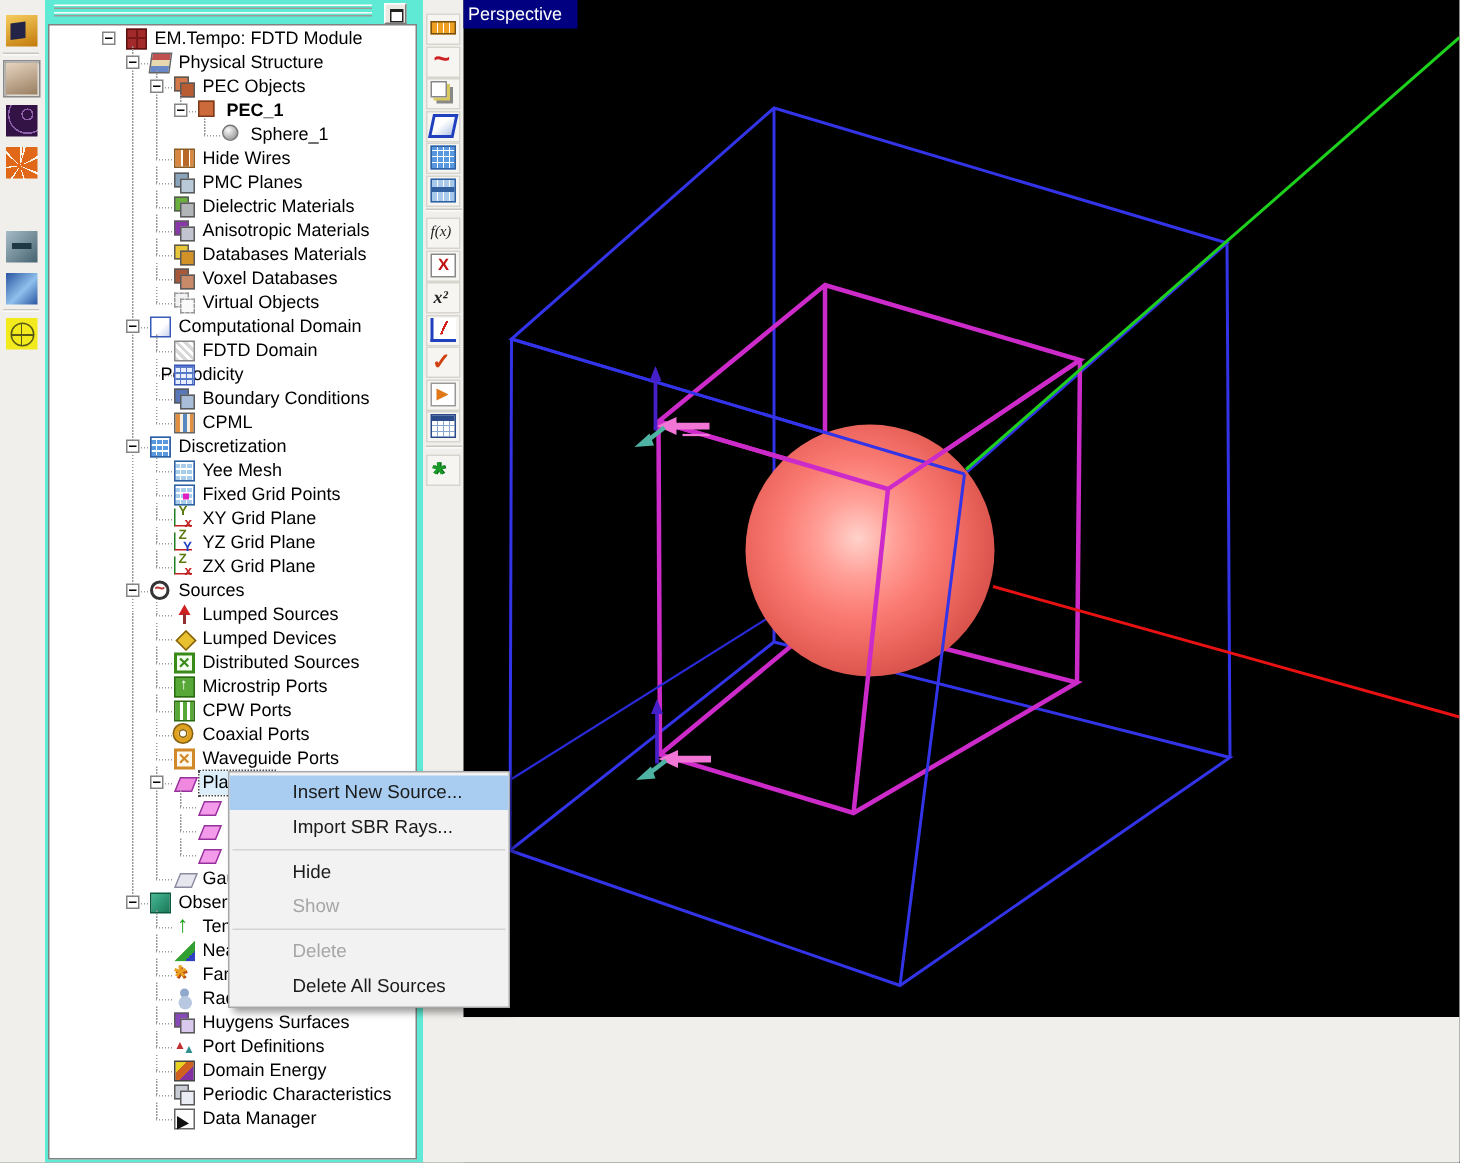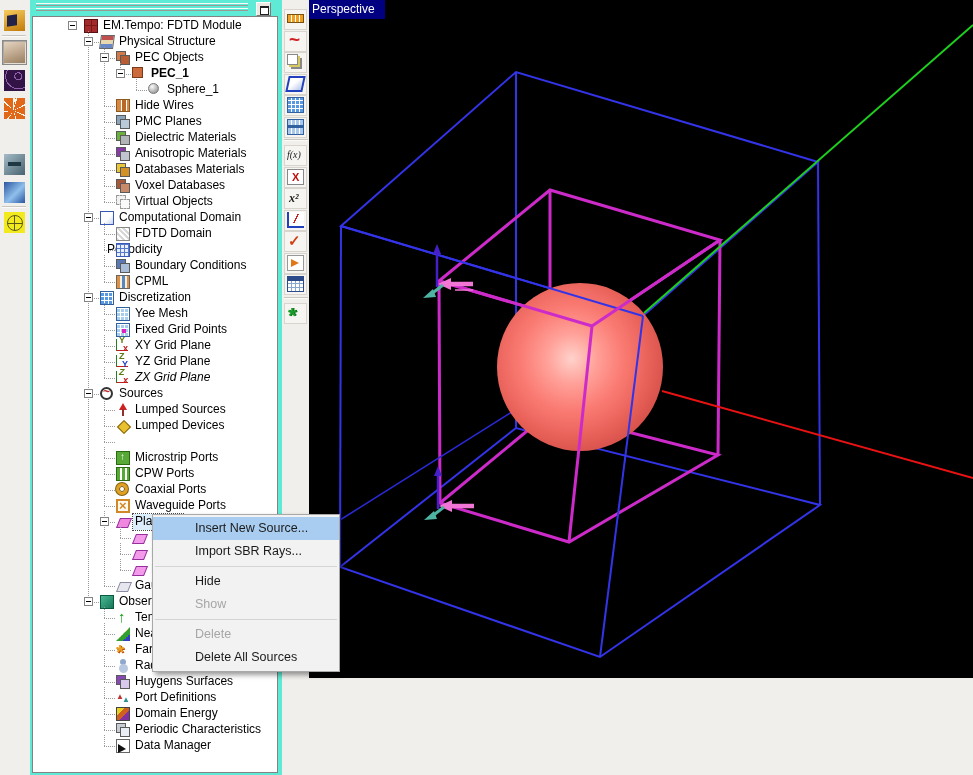--- a/index.html
+++ b/index.html
@@ -254,32 +254,33 @@
         <div class="hdots" style="left: 71px; top: 313px; width: 11px;"></div>
         <div class="trow" style="top: 305px;"><div class="ti ic-fixedgrid grid" style="left: 83px; top: 1px;"></div><span class="lbl" style="margin-left: 100px;">Fixed Grid Points</span></div>
         <div class="vdots" style="left: 71px; top: 318px; height: 11px;"></div>
         <div class="hdots" style="left: 71px; top: 329px; width: 11px;"></div>
         <div class="trow" style="top: 321px;"><div class="ti ic-axis-xy axis" style="left: 83px; top: 1px;"></div><span class="lbl" style="margin-left: 100px;">XY Grid Plane</span></div>
         <div class="vdots" style="left: 71px; top: 334px; height: 11px;"></div>
         <div class="hdots" style="left: 71px; top: 345px; width: 11px;"></div>
         <div class="trow" style="top: 337px;"><div class="ti ic-axis-yz axis" style="left: 83px; top: 1px;"></div><span class="lbl" style="margin-left: 100px;">YZ Grid Plane</span></div>
         <div class="vdots" style="left: 71px; top: 350px; height: 11px;"></div>
         <div class="hdots" style="left: 71px; top: 361px; width: 11px;"></div>
-        <div class="trow" style="top: 353px; font-style: italic;"><div class="ti ic-axis-zx axis" style="left: 83px; top: 1px;"></div><span class="lbl" style="margin-left: 100px;">ZX Grid Plane</span></div>
+        <div class="trow" style="top: 353px;"><div class="ti ic-axis-zx axis" style="left: 83px; top: 1px;"></div><span class="lbl" style="margin-left: 100px;">ZX Grid Plane</span></div>
         <div class="vdots" style="left: 55px; top: 286px; height: 91px;"></div>
         <div class="hdots" style="left: 55px; top: 377px; width: 11px;"></div>
         <div class="trow" style="top: 369px;"><div class="exp" style="left: 51px; top: 3px;"></div><div class="ti ic-sources" style="left: 67px; top: 1px;"></div><span class="lbl" style="margin-left: 84px;">Sources</span></div>
         <div class="vdots" style="left: 71px; top: 382px; height: 11px;"></div>
         <div class="hdots" style="left: 71px; top: 393px; width: 11px;"></div>
         <div class="trow" style="top: 385px;"><div class="ti ic-lumped-src" style="left: 83px; top: 1px;"></div><span class="lbl" style="margin-left: 100px;">Lumped Sources</span></div>
         <div class="vdots" style="left: 71px; top: 398px; height: 11px;"></div>
         <div class="hdots" style="left: 71px; top: 409px; width: 11px;"></div>
         <div class="trow" style="top: 401px;"><div class="ti ic-lumped-dev" style="left: 83px; top: 1px;"></div><span class="lbl" style="margin-left: 100px;">Lumped Devices</span></div>
         <div class="vdots" style="left: 71px; top: 414px; height: 11px;"></div>
         <div class="hdots" style="left: 71px; top: 425px; width: 11px;"></div>
+        <div class="trow" style="top: 417px;"><div class="ti ic-dist-src" style="left: 83px; top: 1px;"></div><span class="lbl" style="margin-left: 100px;">Distributed Sources</span></div>
         <div class="vdots" style="left: 71px; top: 430px; height: 11px;"></div>
         <div class="hdots" style="left: 71px; top: 441px; width: 11px;"></div>
         <div class="trow" style="top: 433px;"><div class="ti ic-microstrip" style="left: 83px; top: 1px;"></div><span class="lbl" style="margin-left: 100px;">Microstrip Ports</span></div>
         <div class="vdots" style="left: 71px; top: 446px; height: 11px;"></div>
         <div class="hdots" style="left: 71px; top: 457px; width: 11px;"></div>
         <div class="trow" style="top: 449px;"><div class="ti ic-cpw" style="left: 83px; top: 1px;"></div><span class="lbl" style="margin-left: 100px;">CPW Ports</span></div>
         <div class="vdots" style="left: 71px; top: 462px; height: 11px;"></div>
         <div class="hdots" style="left: 71px; top: 473px; width: 11px;"></div>
         <div class="trow" style="top: 465px;"><div class="ti ic-coax" style="left: 83px; top: 1px;"></div><span class="lbl" style="margin-left: 100px;">Coaxial Ports</span></div>
         <div class="vdots" style="left: 71px; top: 478px; height: 11px;"></div>

